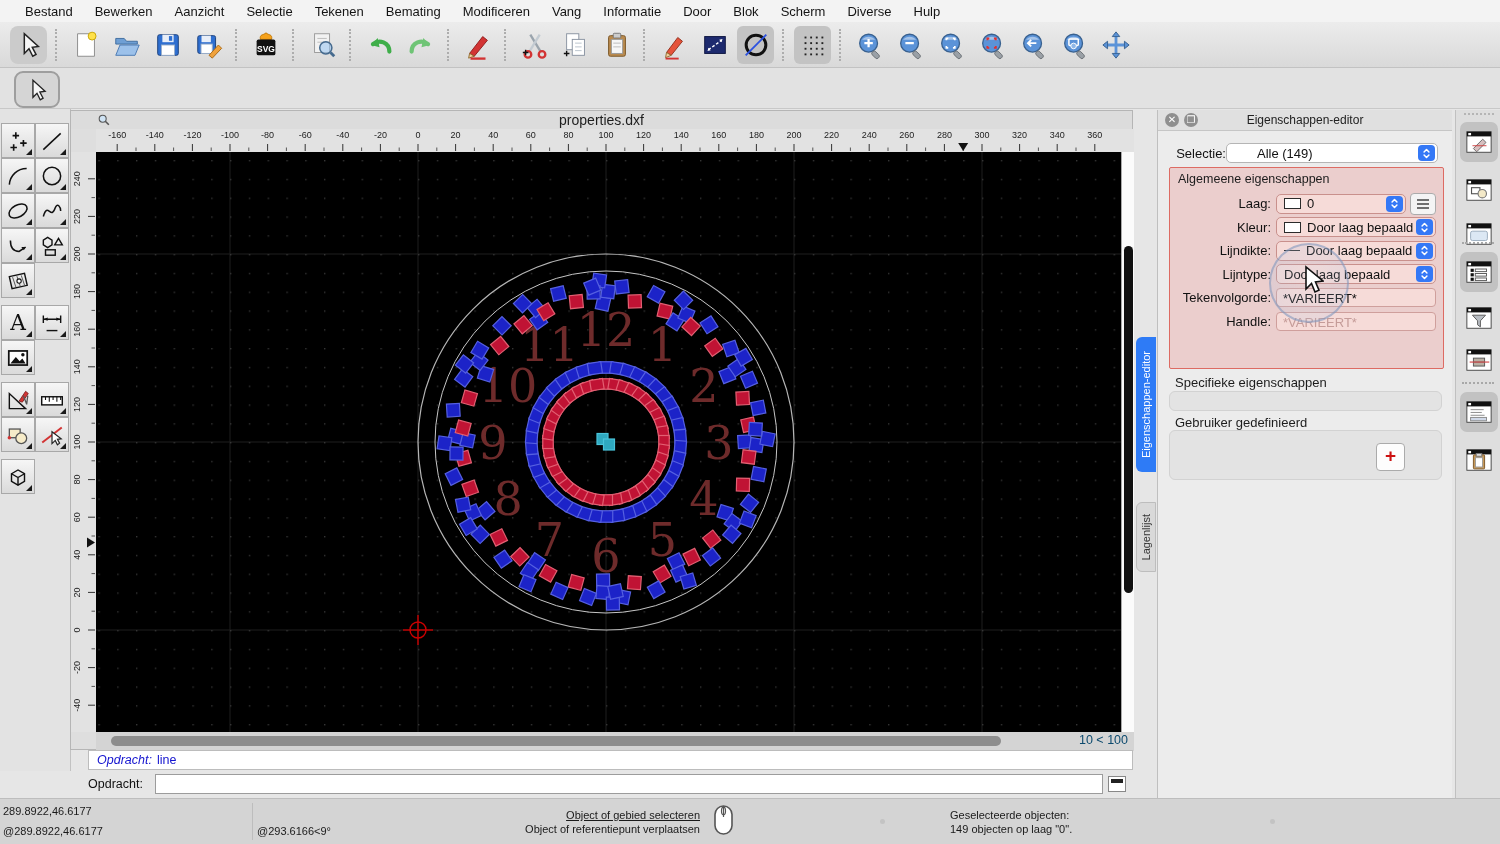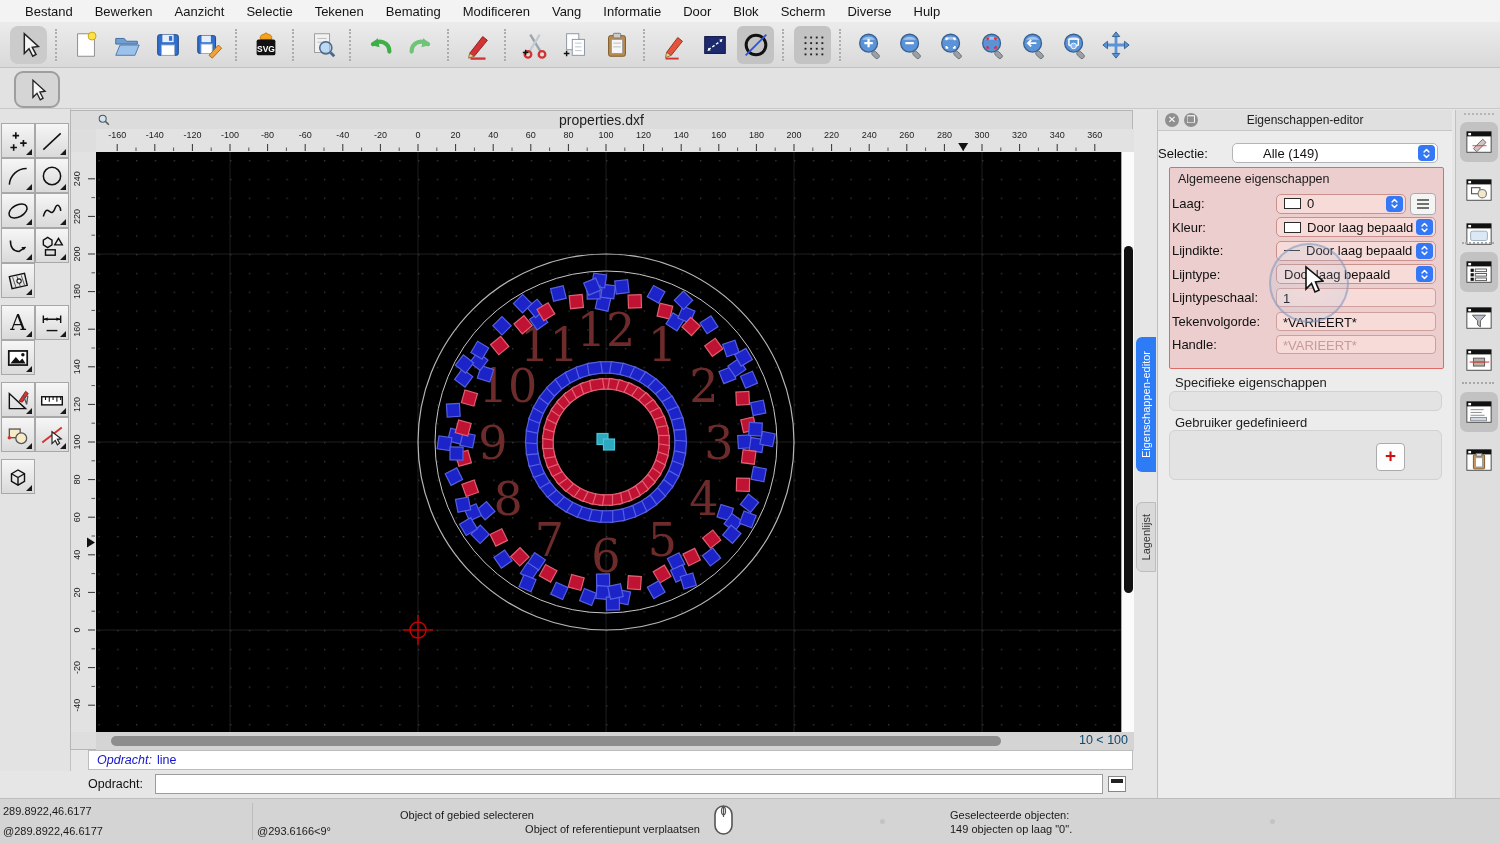--- a/index.html
+++ b/index.html
@@ -49,29 +49,29 @@
   
   .vtab{position:absolute;width:20px;border-radius:6px 0 0 6px;display:flex;align-items:center;justify-content:center;}
   .vtab span{writing-mode:vertical-rl;transform:rotate(180deg);font-size:11px;white-space:nowrap;}
   .vtab.active{background:#2e7bf6;color:#fff;}
   .vtab.idle{background:#d9d9d9;color:#333;border:1px solid #bdbdbd;box-sizing:border-box;}
   
   .panel{position:absolute;left:1157px;top:110px;width:295px;height:688px;background:#ececec;border-left:1px solid #bfbfbf;box-sizing:border-box;}
   .phead{position:absolute;left:0;top:0;width:100%;height:20px;background:#e0e0e0;border-bottom:1px solid #c6c6c6;display:flex;align-items:center;justify-content:center;font-size:12px;color:#222;}
   .pheadbtn{position:absolute;top:3px;width:14px;height:14px;border-radius:50%;background:#8f8f8f;color:#fff;font-size:10px;line-height:14px;text-align:center;}
   .selrow{position:absolute;left:0;top:32px;width:100%;height:22px;display:flex;align-items:center;font-size:13px;color:#111;}
-  .sellabel{width:68px;padding-right:6px;}
+  .sellabel{width:68px;text-align:right;}
   .dd{display:flex;align-items:center;height:20px;background:#fff;border:1px solid #b5b5b5;border-radius:5px;padding:0 2px 0 7px;font-size:13px;color:#111;box-sizing:border-box;}
   .dd .ddval{white-space:nowrap;overflow:hidden;}
   .stepper{margin-left:auto;width:17px;height:16px;background:#3478f6;border-radius:4px;flex:0 0 auto;display:flex;align-items:center;justify-content:center;}
   .stepper svg{width:11px;height:13px;}
   .group{position:absolute;left:11px;top:57px;width:275px;height:202px;background:rgba(232,101,94,0.22);border:1.5px solid #dd6b63;box-sizing:border-box;border-radius:2px;}
   .gtitle{font-size:12.5px;color:#1c1c1c;margin:4px 0 7px 8px;}
   .frow{display:flex;align-items:center;height:21px;margin:0 7px 2.5px 2px;}
-  .flabel{width:99px;text-align:left;padding-right:5px;font-size:13px;color:#111;flex:0 0 auto;}
+  .flabel{width:99px;text-align:right;padding-right:5px;font-size:13px;color:#111;flex:0 0 auto;}
   .fwrap{flex:1;display:flex;align-items:center;gap:4px;min-width:0;}
   .dd.pink{background:#f6dbd8;border-color:#c9908c;flex:1;}
   .tfield{flex:1;height:19px;line-height:19px;background:#f6dbd8;border:1px solid #cf9f9c;border-radius:4px;padding-left:6px;font-size:13px;color:#111;box-sizing:border-box;}
   .tfield.dis{color:#c59c99;}
   .menubtn{width:24px;height:20px;background:#f4f4f4;border:1px solid #ababab;border-radius:4px;flex:0 0 auto;display:flex;align-items:center;justify-content:center;}
   .menubtn svg{width:14px;height:12px;}
   .swatch{width:15px;height:9px;background:#fff;border:1.3px solid #2b2b2b;margin-right:6px;flex:0 0 auto;}
   .linesw{width:16px;height:0;border-top:1.7px solid #333;margin-right:6px;flex:0 0 auto;}
   .seclabel{position:absolute;left:17px;font-size:13px;color:#1c1c1c;}
   .secfield{position:absolute;left:11px;width:273px;background:#e3e3e3;border:1px solid #d2d2d2;border-radius:6px;box-sizing:border-box;}
@@ -899,26 +899,20 @@
               <span class="ddval">Door laag bepaald</span>
               <span class="stepper">
                 <svg viewBox="0 0 12 16" xmlns="http://www.w3.org/2000/svg">
                   <path d="M3 6.2 L6 3 L9 6.2 M3 9.8 L6 13 L9 9.8" fill="none" stroke="#fff" stroke-width="1.8" stroke-linecap="round" stroke-linejoin="round"></path>
                 </svg>
               </span>
             </div>
           </div>
         </div>
         <div class="frow">
-          <div class="flabel">Lijntypeschaal:</div>
-          <div class="fwrap">
-            <div class="tfield">1</div>
-          </div>
-        </div>
-        <div class="frow">
           <div class="flabel">Tekenvolgorde:</div>
           <div class="fwrap">
             <div class="tfield">*VARIEERT*</div>
           </div>
         </div>
         <div class="frow">
           <div class="flabel">Handle:</div>
           <div class="fwrap">
             <div class="tfield dis">*VARIEERT*</div>
           </div>
@@ -1015,21 +1009,21 @@
       <div class="dockdots" style="top: 132px;"></div>
       <div class="dockdots" style="top: 272px;"></div>
     </div>
 
   <div class="statusbar">
     <div class="abs" style="left:3px;top:6px;">289.8922,46.6177</div>
     <div class="abs" style="left:3px;top:26px;">@289.8922,46.6177</div>
     <div class="sdiv" style="left:252px;"></div>
     <div class="abs" style="left:257px;top:6px;margin-top:46px;">293.6166&lt;9°</div>
     <div class="abs" style="left:257px;top:26px;">@293.6166&lt;9°</div>
-    <div class="abs" style="left:400px;top:10px;width:300px;">Object of gebied selecteren</div>
+    <div class="abs" style="left:400px;top:10px;width:300px;text-align:right;text-decoration:underline;">Object of gebied selecteren</div>
     <div class="abs" style="left:400px;top:24px;width:300px;text-align:right;">Object of referentiepunt verplaatsen</div>
     <div class="abs" style="left:712px;top:4px;" id="mouseicon"><svg width="24" height="34" viewBox="0 0 24 34" xmlns="http://www.w3.org/2000/svg">
           <rect x="3" y="3" width="17" height="28" rx="8.5" fill="#fff" stroke="#555" stroke-width="1.6"></rect>
           <line x1="11.5" y1="3" x2="11.5" y2="14" stroke="#555" stroke-width="1.2"></line>
           <ellipse cx="11.5" cy="8" rx="2" ry="3.8" fill="none" stroke="#555" stroke-width="1.2"></ellipse>
         </svg></div>
     <div class="sdot" style="left:880px;top:20px;"></div>
     <div class="abs" style="left:950px;top:10px;">Geselecteerde objecten:</div>
     <div class="abs" style="left:950px;top:24px;">149 objecten op laag "0".</div>
     <div class="sdot" style="left:1270px;top:20px;"></div>

